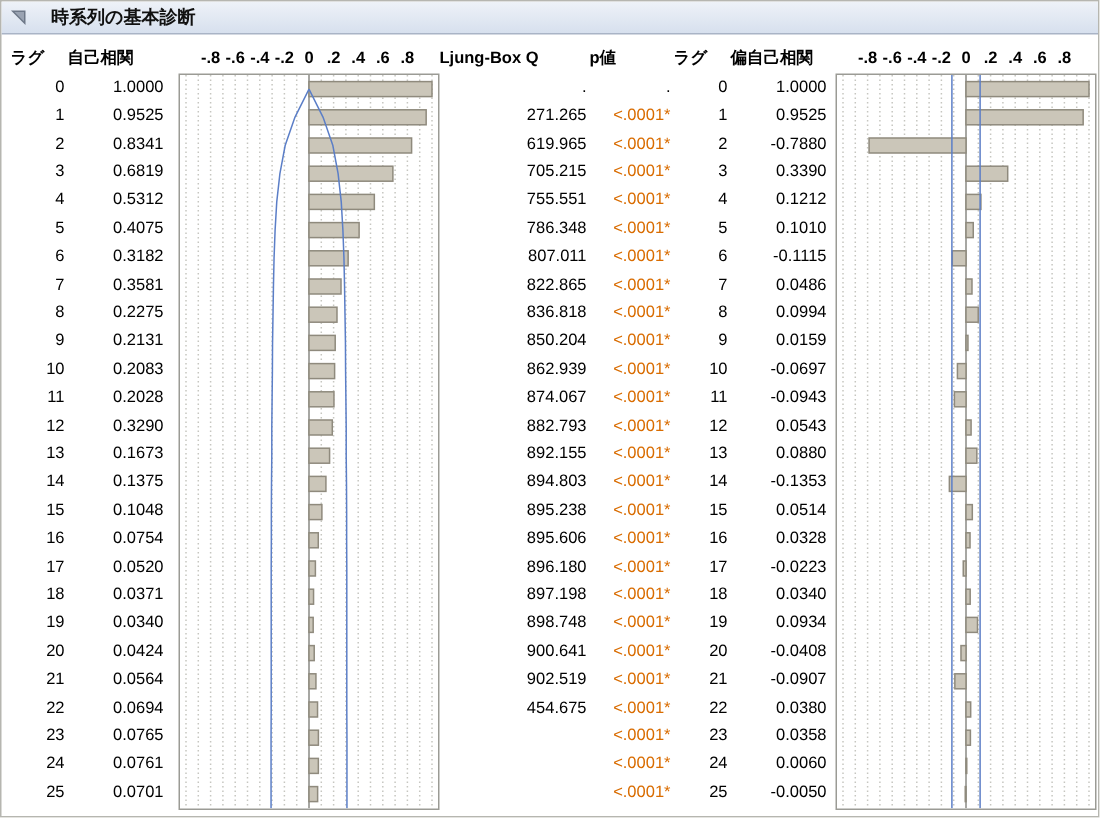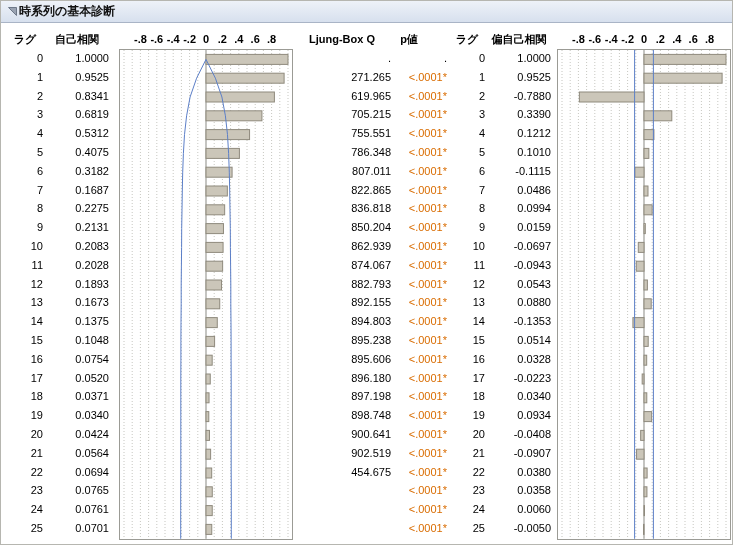--- a/index.html
+++ b/index.html
@@ -5,32 +5,32 @@
   * { margin:0; padding:0; box-sizing:border-box; }
   html,body { background:#e9e9e5; }
   body { font-family:"Liberation Sans","DejaVu Sans",sans-serif; }
   .window {
     width:733px; height:545px; background:#ffffff;
     border:1px solid #b6b6b0; overflow:hidden;
   }
   .titlebar {
     height:22px; background:linear-gradient(#eef2f8,#d7e0ee);
     border-bottom:1px solid #a9b4c6;
-    display:flex; align-items:center; gap:1px; padding:0 6px;
+    display:flex; align-items:center; gap:16px; padding:0 6px;
   }
   .titlebar .title { font-size:12px; font-weight:bold; color:#111; }
   .content {
     display:grid;
     grid-template-columns:38px 66px 8px 174px 100px 56px 38px 66px 4px 175px;
     grid-template-rows:20px auto;
     padding:6px 0 0 6px;
   }
   .hdr {
     font-size:11px; font-weight:bold; color:#000;
-    text-align:center; height:20px; line-height:20px;
+    text-align:left; height:20px; line-height:20px;
     padding-right:2px; white-space:nowrap;
   }
   .hdr.pval-hdr { padding-right:24px; }
   .axis-hdr { position:relative; font-weight:bold; font-size:11px; }
   .axis-hdr span { position:absolute; top:0; line-height:20px; transform:translateX(-50%); white-space:nowrap; }
   .colbody .cell {
     height:18.8px; line-height:18.8px; font-size:11px; color:#000;
     text-align:right; padding-right:2px; white-space:nowrap;
   }
   .chartbox { border:1px solid #9b9b95; background:#fff; width:174px; align-self:start; }
@@ -109,26 +109,26 @@
         <div class="cell">25</div>
       </div>
     <div class="colbody" id="col-acf">
         <div class="cell">1.0000</div>
         <div class="cell">0.9525</div>
         <div class="cell">0.8341</div>
         <div class="cell">0.6819</div>
         <div class="cell">0.5312</div>
         <div class="cell">0.4075</div>
         <div class="cell">0.3182</div>
-        <div class="cell">0.1687</div>
+        <div class="cell">0.3581</div>
         <div class="cell">0.2275</div>
         <div class="cell">0.2131</div>
         <div class="cell">0.2083</div>
         <div class="cell">0.2028</div>
-        <div class="cell">0.1893</div>
+        <div class="cell">0.3290</div>
         <div class="cell">0.1673</div>
         <div class="cell">0.1375</div>
         <div class="cell">0.1048</div>
         <div class="cell">0.0754</div>
         <div class="cell">0.0520</div>
         <div class="cell">0.0371</div>
         <div class="cell">0.0340</div>
         <div class="cell">0.0424</div>
         <div class="cell">0.0564</div>
         <div class="cell">0.0694</div>

